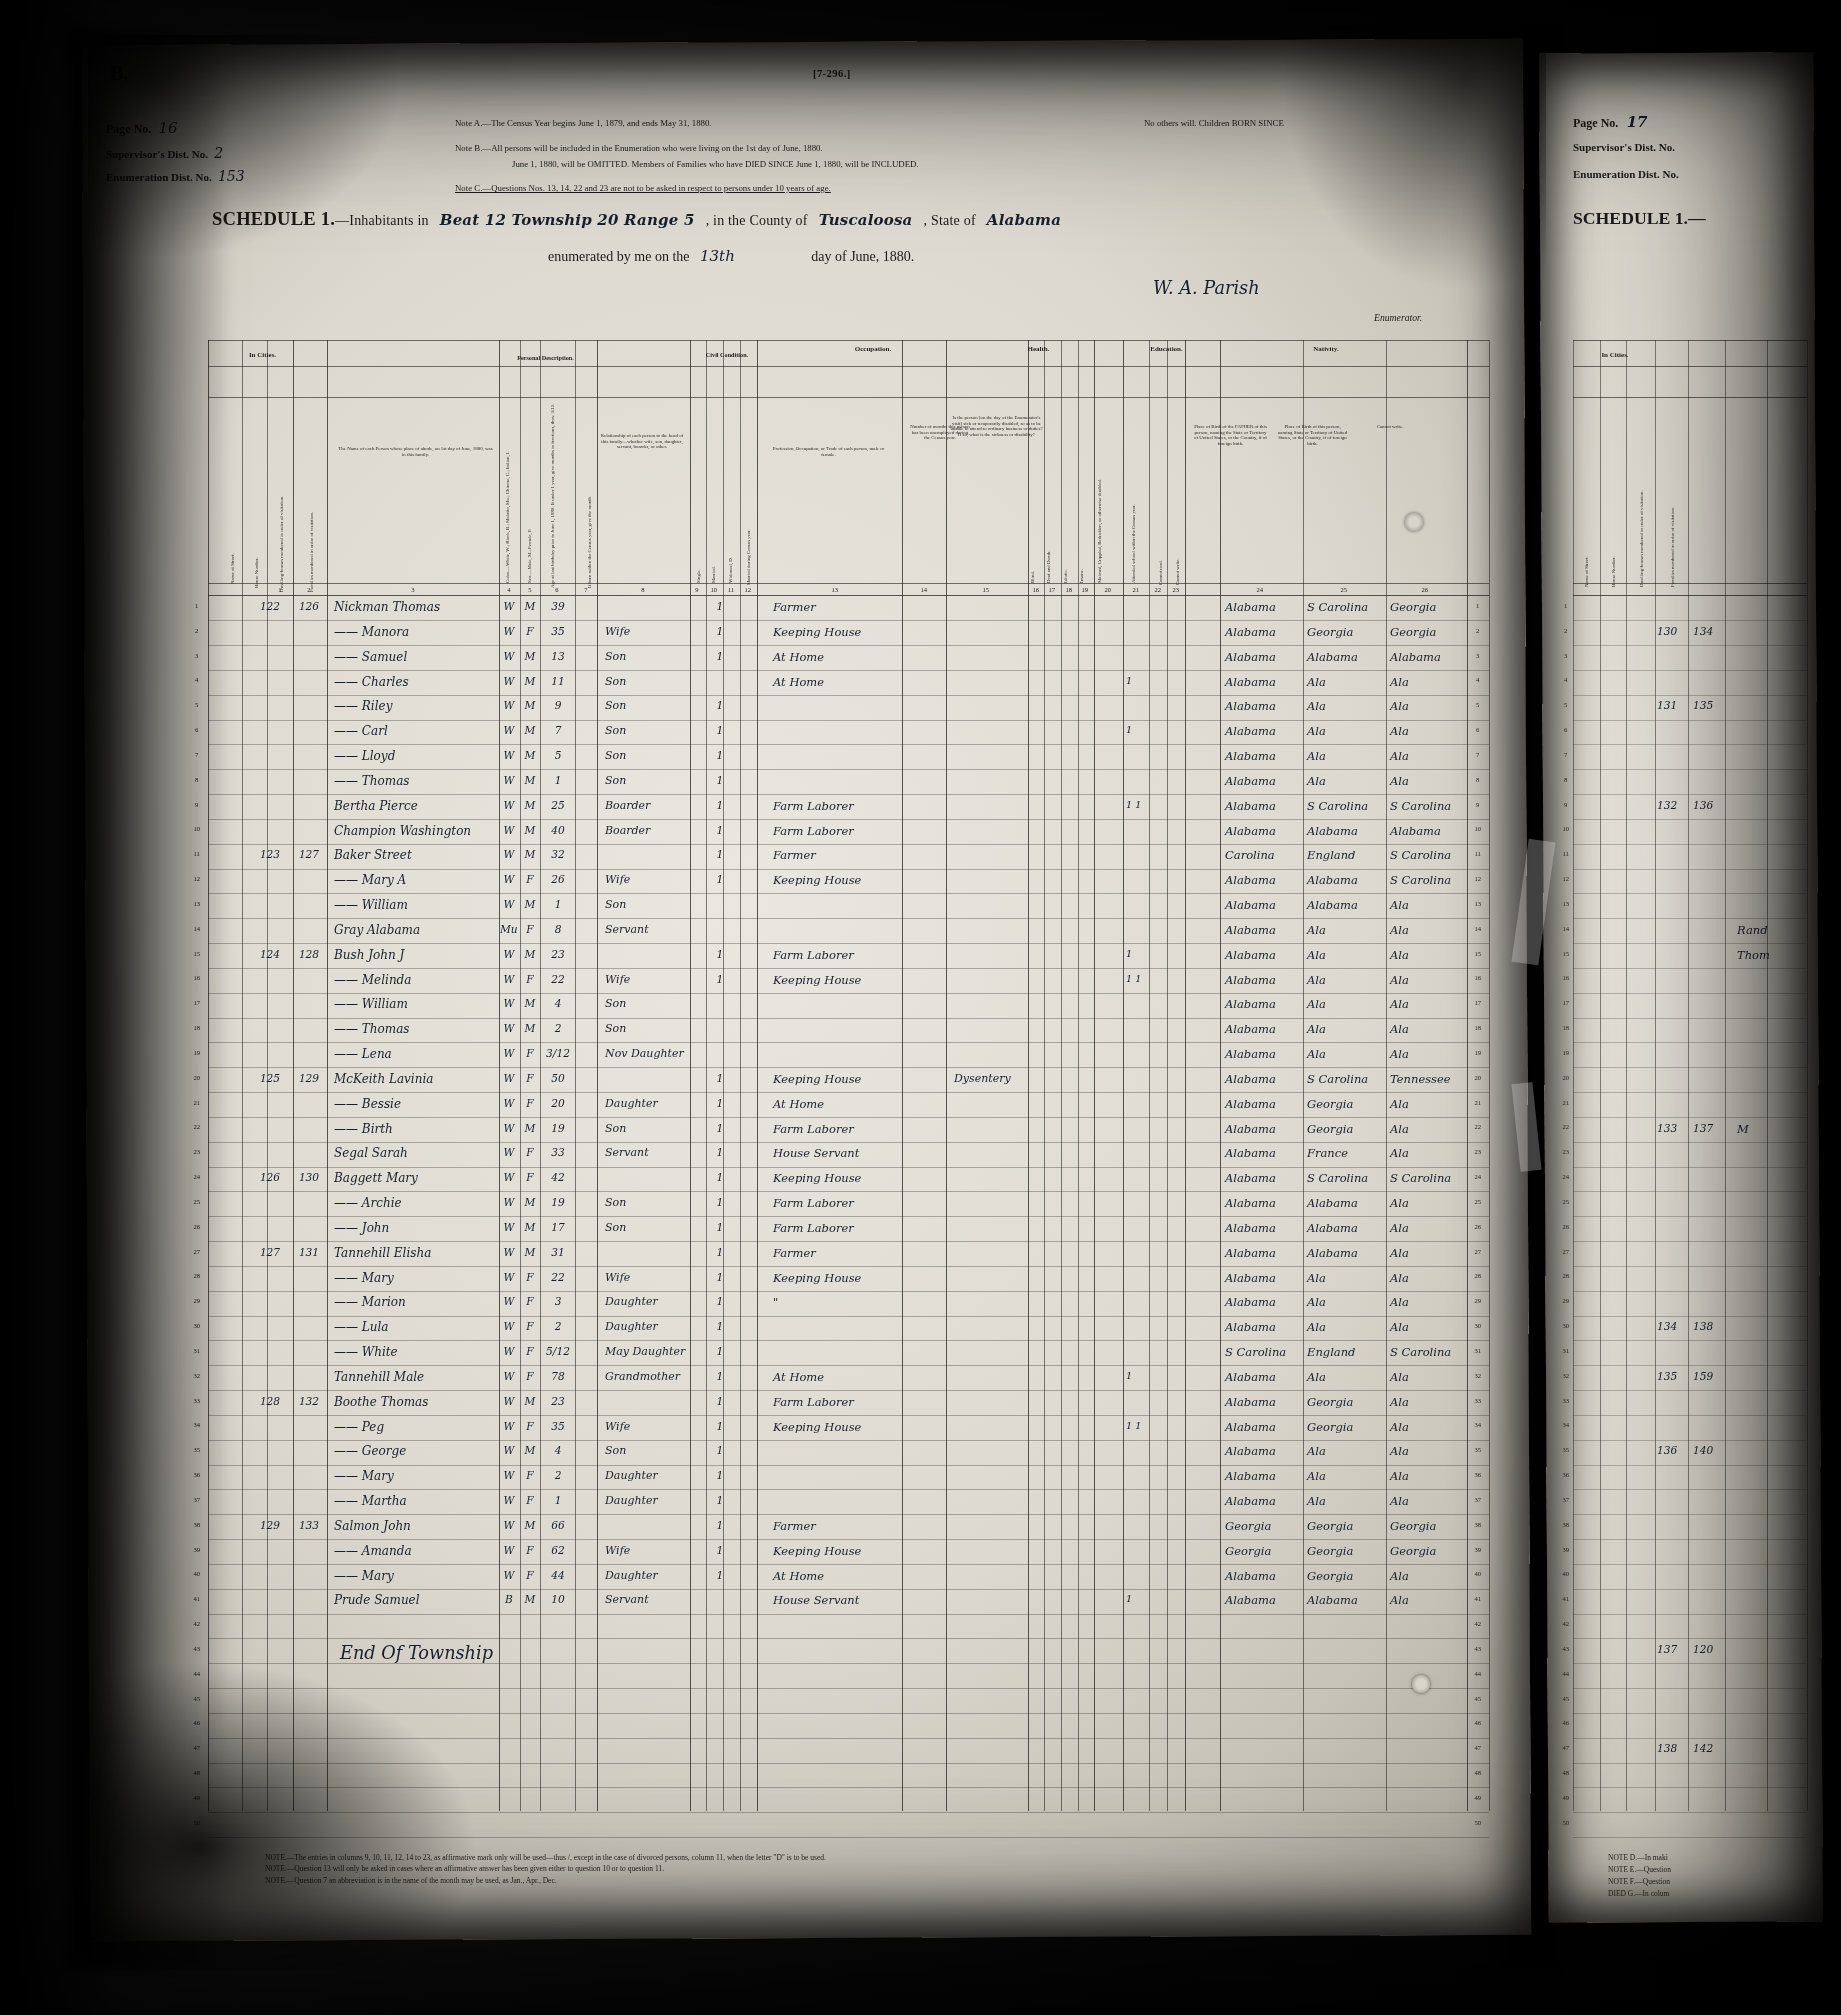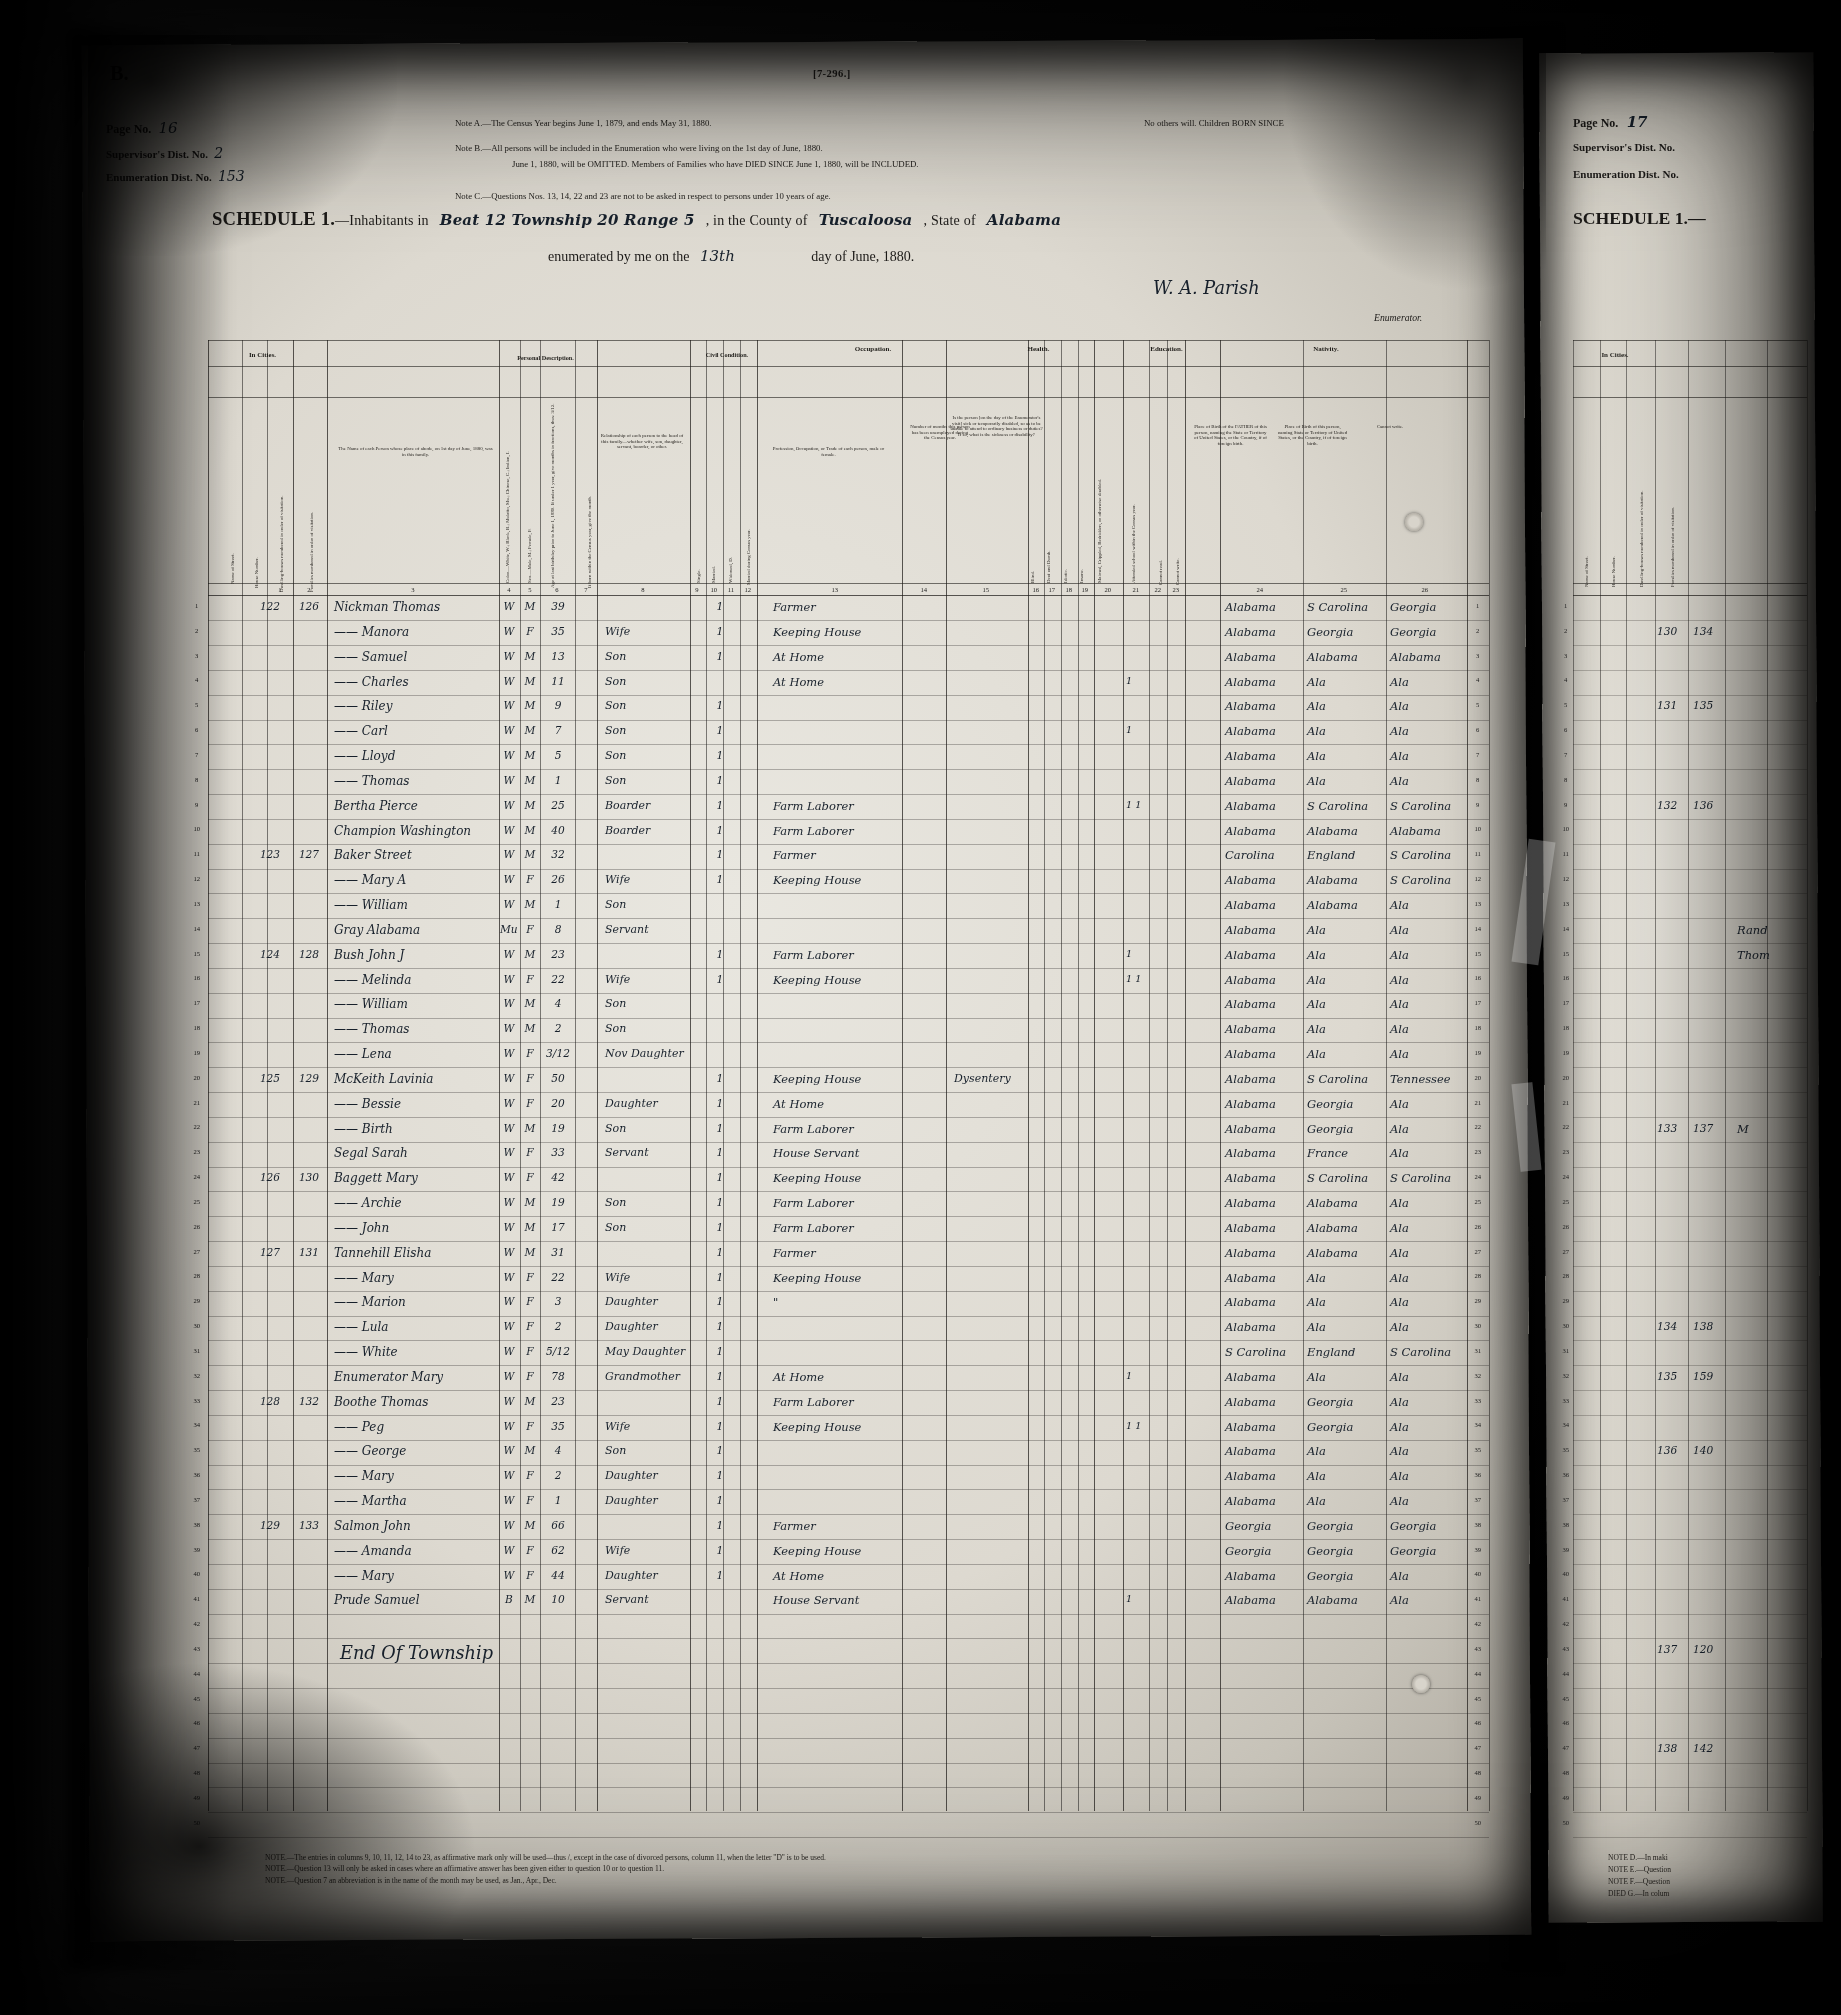--- a/index.html
+++ b/index.html
@@ -204,21 +204,21 @@
       <span class="print" style="font-size:11px;font-weight:bold;">Enumeration Dist. No.</span>
       <span class="hand" style="font-size:14px;margin-left:4.4px;">153</span>
     </div>
   </div>
 
   <div class="print notes">
     <div>Note A.—The Census Year begins June 1, 1879, and ends May 31, 1880.</div>
     <div style="position:absolute;left:689px;top:0;">No others will.  Children BORN SINCE</div>
     <div style="margin-top:11.5px;">Note B.—All persons will be included in the Enumeration who were living on the 1st day of June, 1880.</div>
     <div style="margin-top:2.7px;margin-left:57px;">June 1, 1880, will be OMITTED.  Members of Families who have DIED SINCE June 1, 1880, will be INCLUDED.</div>
-    <div style="margin-top:18px;">Note C.—Questions Nos. 13, 14, 22 and 23 are not to be asked in respect to persons under 10 years of age.</div>
+    <div style="margin-top:10px;text-decoration:underline;">Note C.—Questions Nos. 13, 14, 22 and 23 are not to be asked in respect to persons under 10 years of age.</div>
   </div>
 
   <div class="print sched">
     <span>SCHEDULE 1.</span><span class="sm">—Inhabitants in</span>
     <span class="hand" style="font-size:15px;margin:0 6.2px;">Beat 12 Township 20 Range 5</span>
     <span class="sm">, in the County of</span>
     <span class="hand" style="font-size:15px;margin:0 6.2px;">Tuscaloosa</span>
     <span class="sm">, State of</span>
     <span class="hand" style="font-size:15px;margin-left:6.2px;">Alabama</span>
   </div>
@@ -841,21 +841,21 @@
       <div class="hand cell" style="left: 1390px; top: 1320px; font-size: 11.5px;">Ala</div>
       <div class="hand cell" style="left: 334px; top: 1345px; font-size: 12px;">——  White</div>
       <div class="hand cell" style="left: 500px; top: 1345px; font-size: 10.6px; text-align: center; width: 17.7px;">W</div>
       <div class="hand cell" style="left: 521px; top: 1345px; font-size: 10.6px; text-align: center; width: 17.7px;">F</div>
       <div class="hand cell" style="left: 544px; top: 1345px; font-size: 10.6px; text-align: center; width: 28px;">5/12</div>
       <div class="hand cell" style="left: 605px; top: 1345px; font-size: 11px;">May  Daughter</div>
       <div class="hand cell" style="left: 711px; top: 1345px; font-size: 10.6px; text-align: center; width: 17.7px;">1</div>
       <div class="hand cell" style="left: 1225px; top: 1345px; font-size: 11.5px;">S Carolina</div>
       <div class="hand cell" style="left: 1307px; top: 1345px; font-size: 11.5px;">England</div>
       <div class="hand cell" style="left: 1390px; top: 1345px; font-size: 11.5px;">S Carolina</div>
-      <div class="hand cell" style="left: 334px; top: 1370px; font-size: 12px;">Enumerator  Mary</div>
+      <div class="hand cell" style="left: 334px; top: 1370px; font-size: 12px;">Tannehill  Male</div>
       <div class="hand cell" style="left: 500px; top: 1370px; font-size: 10.6px; text-align: center; width: 17.7px;">W</div>
       <div class="hand cell" style="left: 521px; top: 1370px; font-size: 10.6px; text-align: center; width: 17.7px;">F</div>
       <div class="hand cell" style="left: 544px; top: 1370px; font-size: 10.6px; text-align: center; width: 28px;">78</div>
       <div class="hand cell" style="left: 605px; top: 1370px; font-size: 11px;">Grandmother</div>
       <div class="hand cell" style="left: 711px; top: 1370px; font-size: 10.6px; text-align: center; width: 17.7px;">1</div>
       <div class="hand cell" style="left: 773px; top: 1370px; font-size: 11.5px;">At Home</div>
       <div class="hand cell" style="left: 1126px; top: 1370px; font-size: 9.7px;">1</div>
       <div class="hand cell" style="left: 1225px; top: 1370px; font-size: 11.5px;">Alabama</div>
       <div class="hand cell" style="left: 1307px; top: 1370px; font-size: 11.5px;">Ala</div>
       <div class="hand cell" style="left: 1390px; top: 1370px; font-size: 11.5px;">Ala</div>

